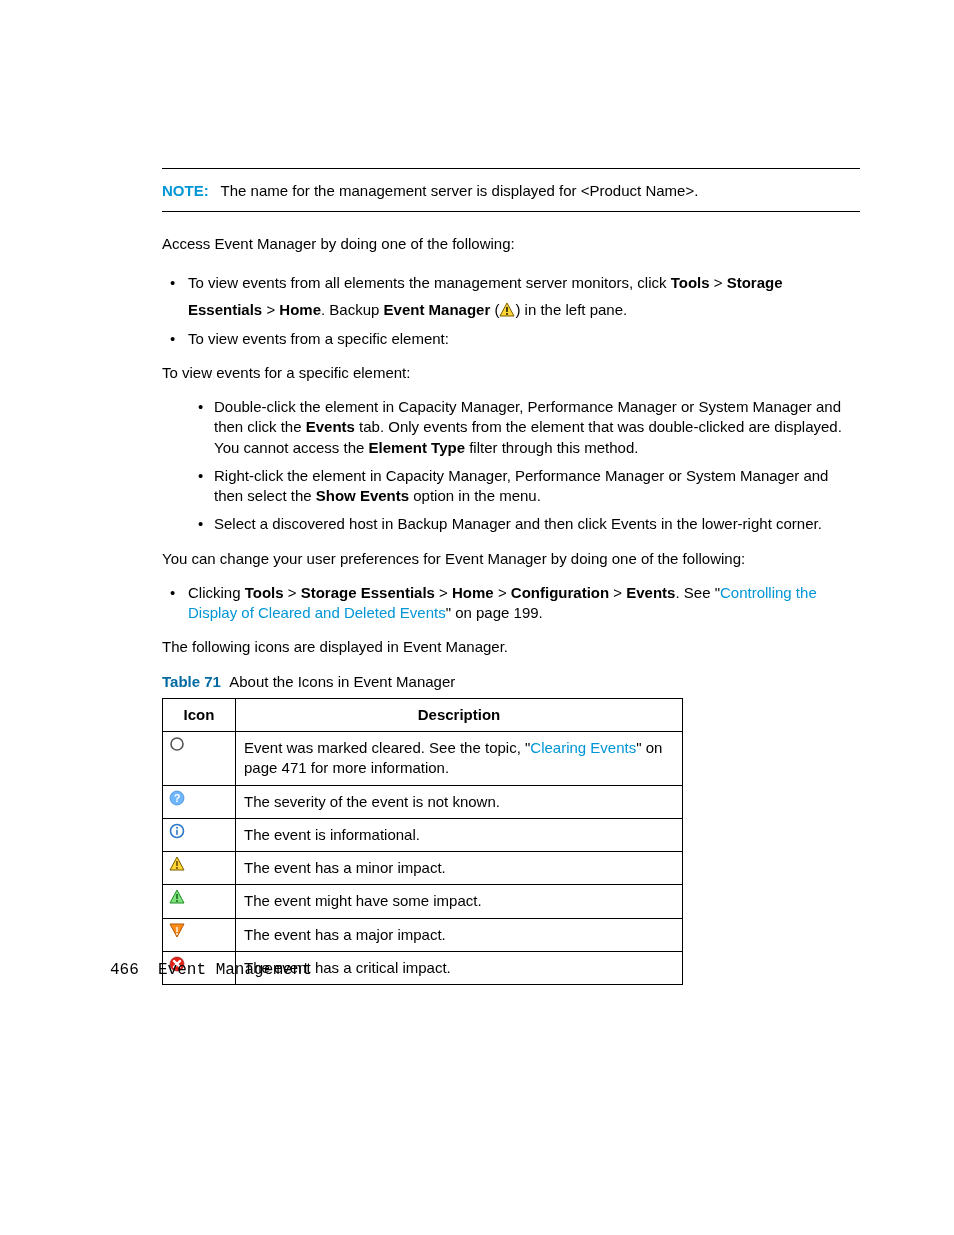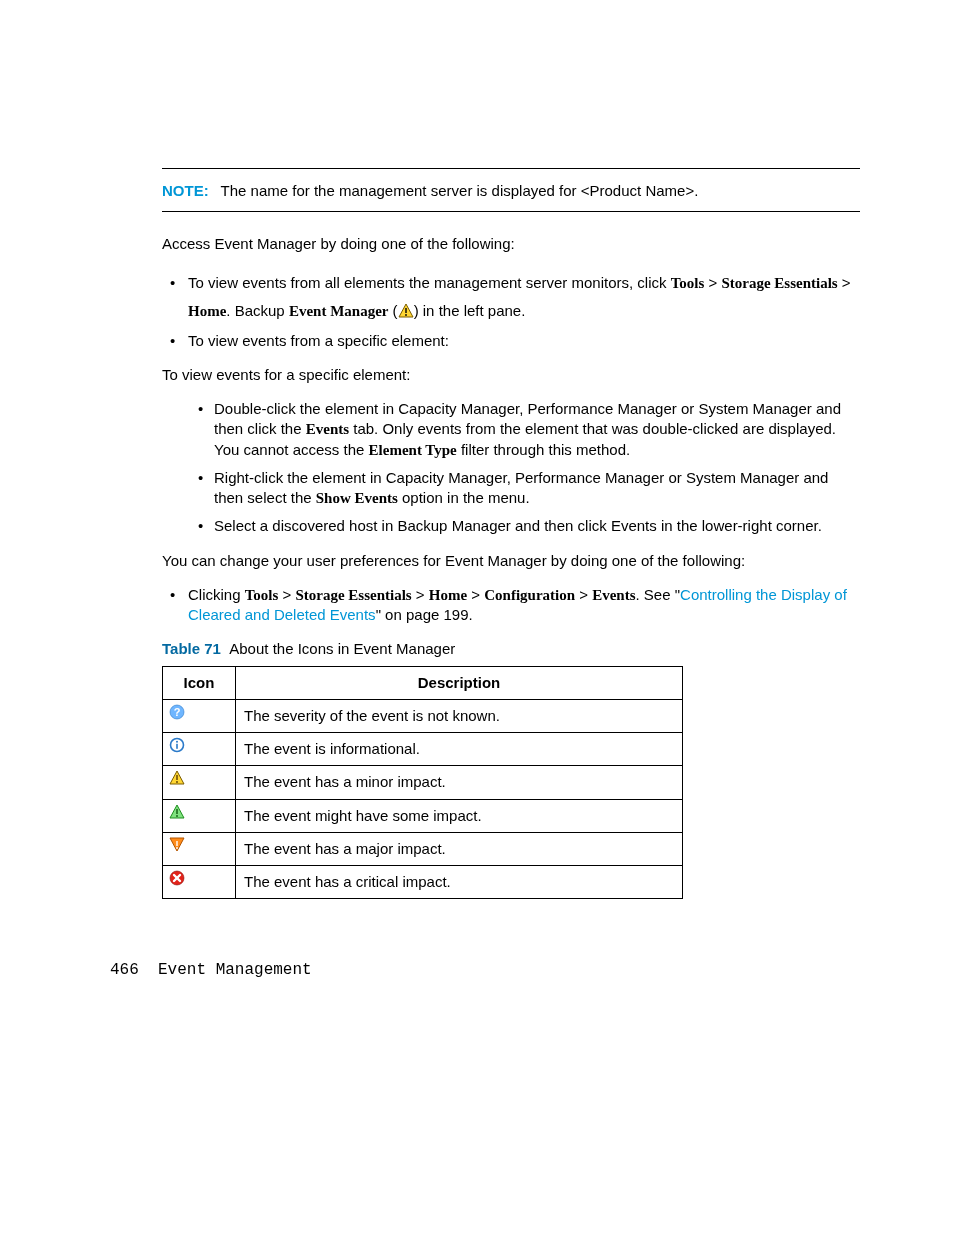--- a/index.html
+++ b/index.html
@@ -59,21 +59,21 @@
   ul.inner > li {
     position: relative;
     margin-bottom: 8px;
   }
   ul.inner > li::before {
     content: "•";
     position: absolute;
     left: -16px;
     top: 0;
   }
-  .b { font-weight: 700; font-family: Liberation Serif, serif; }
+  .b { font-weight: 700; }
   .link { color: #0096d6; }
   .table-caption { margin: 8px 0 6px 0; }
   .table-num { color: #0369a1; font-weight: 600; }
   table.icon-table {
     border-collapse: collapse;
     margin: 0;
   }
   table.icon-table th, table.icon-table td {
     border: 1.5px solid #000;
     padding: 6px 8px;
@@ -174,36 +174,45 @@
   </ul>
 
   <p>You can change your user preferences for Event Manager by doing one of the following:</p>
 
   <ul class="outer">
     <li>
       <span>Clicking </span><span class="b">Tools</span><span> &gt; </span><span class="b">Storage Essentials</span><span> &gt; </span><span class="b">Home</span><span> &gt; </span><span class="b">Configuration</span><span> &gt; </span><span class="b">Events</span><span>. See "</span><span class="link">Controlling the Display of Cleared and Deleted Events</span><span>" on page 199.</span>
     </li>
   </ul>
 
+  <p>The following icons are displayed in Event Manager.</p>
 
   <p class="table-caption">
     <span class="table-num">Table 71</span>&nbsp;&nbsp;<span>About the Icons in Event Manager</span>
   </p>
 
   <table class="icon-table">
     <thead>
       <tr>
         <th>Icon</th>
         <th>Description</th>
       </tr>
     </thead>
     <tbody id="icon-table-body">
         <tr>
           <td class="icon-cell">
             <svg width="16" height="16">
+              <use href="#ico-cleared"></use>
+            </svg>
+          </td>
+          <td><span>Event was marked cleared. See the topic, "</span><span class="link">Clearing Events</span><span>" on page 471 for more information.</span></td>
+        </tr>
+        <tr>
+          <td class="icon-cell">
+            <svg width="16" height="16">
               <use href="#ico-unknown"></use>
             </svg>
           </td>
           <td>The severity of the event is not known.</td>
         </tr>
         <tr>
           <td class="icon-cell">
             <svg width="16" height="16">
               <use href="#ico-info"></use>
             </svg>

